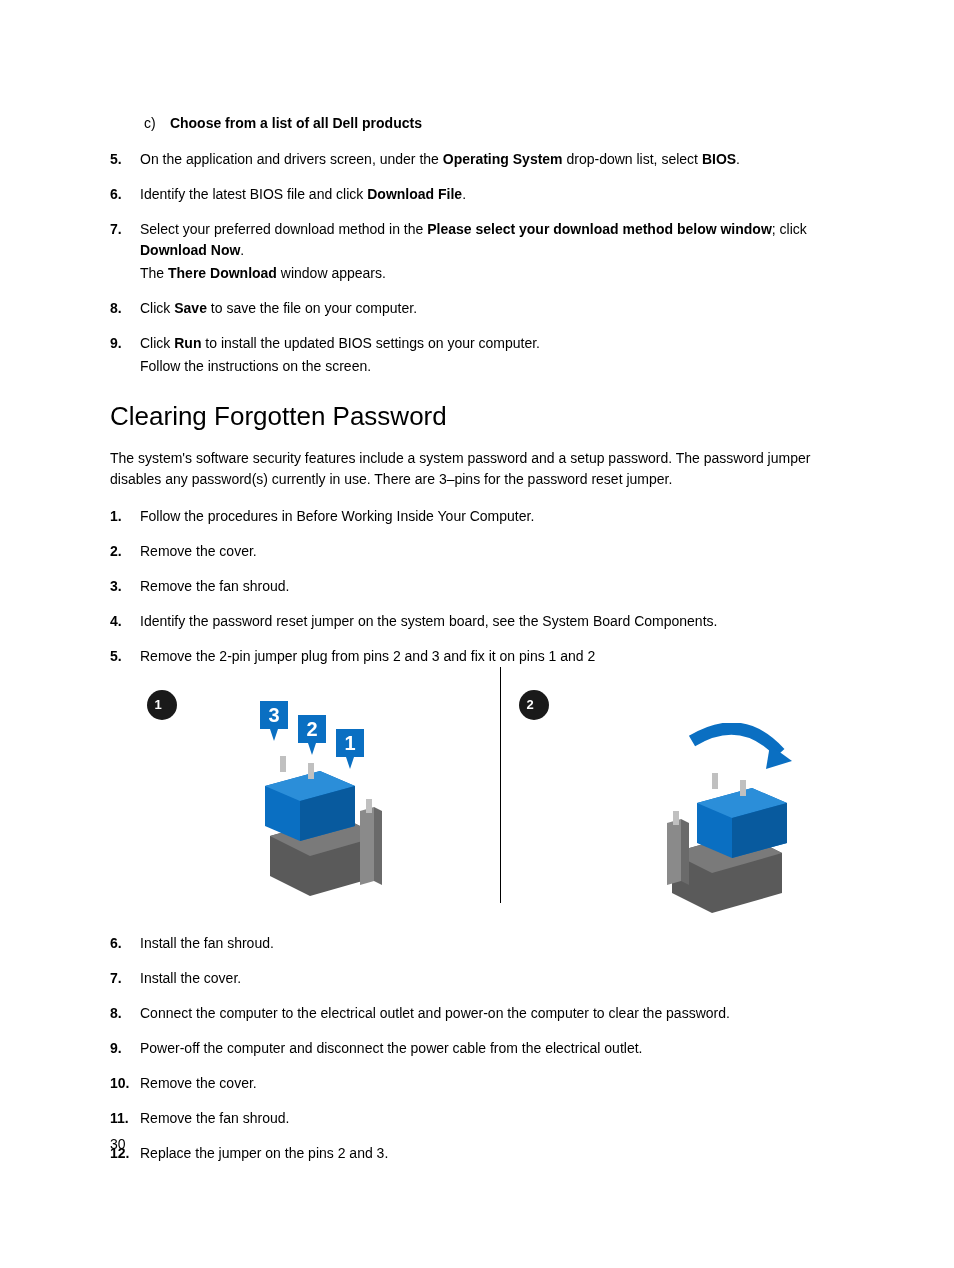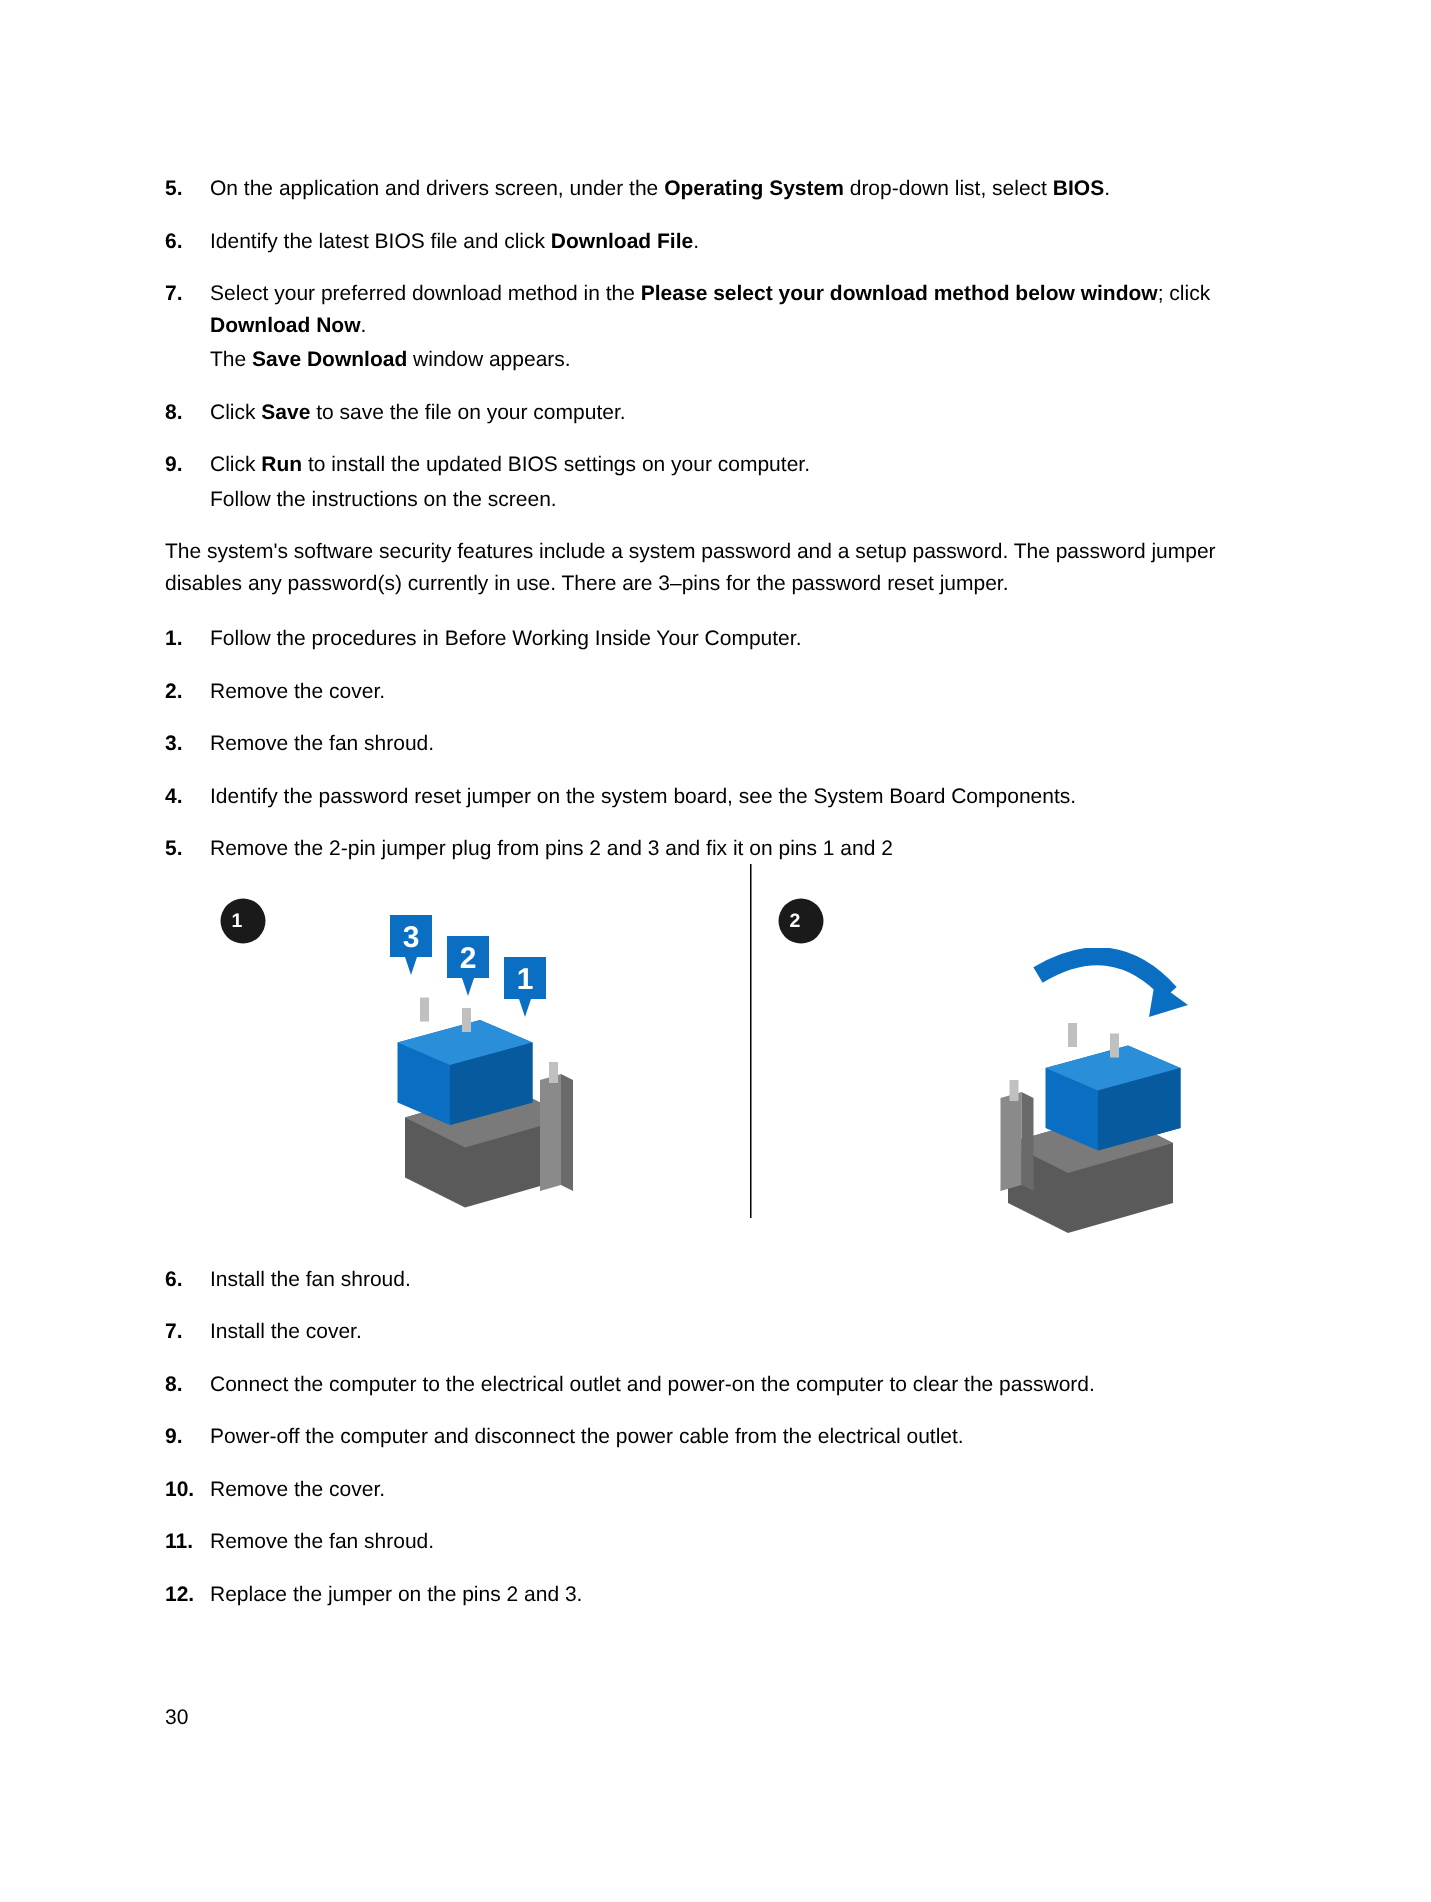--- a/index.html
+++ b/index.html
@@ -98,44 +98,49 @@
       left: 110px;
       font-size: 14px;
       text-align: right;
     }
   </style>
 </head>
 <body>
 
 <div class="page">
 
+  <div class="sublist-item">
+    <span class="sublist-letter">c)</span>
+    <span class="bold">Choose from a list of all Dell products</span>
+  </div>
 
   <div id="top-steps">
       <div class="step-item">
         <div class="step-num">5.</div>
         <div class="step-body"><span class="">On the application and drivers screen, under the </span><span class="bold">Operating System</span><span class=""> drop-down list, select </span><span class="bold">BIOS</span><span class="">.</span></div>
       </div>
       <div class="step-item">
         <div class="step-num">6.</div>
         <div class="step-body"><span class="">Identify the latest BIOS file and click </span><span class="bold">Download File</span><span class="">.</span></div>
       </div>
       <div class="step-item">
         <div class="step-num">7.</div>
-        <div class="step-body"><span class="">Select your preferred download method in the </span><span class="bold">Please select your download method below window</span><span class="">; click </span><span class="bold">Download Now</span><span class="">.</span><div class="line2"><span class="">The </span><span class="bold">Save Download</span><span class=""> window appears.</span></div></div>
+        <div class="step-body"><span class="">Select your preferred download method in the </span><span class="bold">Please select your download method below window</span><span class="">; click </span><span class="bold">Download Now</span><span class="">.</span><div class="line2"><span class="">The </span><span class="bold">There Download</span><span class=""> window appears.</span></div></div>
       </div>
       <div class="step-item">
         <div class="step-num">8.</div>
         <div class="step-body"><span class="">Click </span><span class="bold">Save</span><span class=""> to save the file on your computer.</span></div>
       </div>
       <div class="step-item">
         <div class="step-num">9.</div>
         <div class="step-body"><span class="">Click </span><span class="bold">Run</span><span class=""> to install the updated BIOS settings on your computer.</span><div class="line2"><span class="">Follow the instructions on the screen.</span></div></div>
       </div>
     </div>
 
+  <h2 class="heading">Clearing Forgotten Password</h2>
 
   <p class="paragraph">The system's software security features include a system password and a setup password. The password jumper disables any password(s) currently in use. There are 3–pins for the password reset jumper.</p>
 
   <div id="steps1">
       <div class="step-item">
         <div class="step-num">1.</div>
         <div class="step-body"><span class="">Follow the procedures in </span><span class="italic">Before Working Inside Your Computer</span><span class="">.</span></div>
       </div>
       <div class="step-item">
         <div class="step-num">2.</div>

